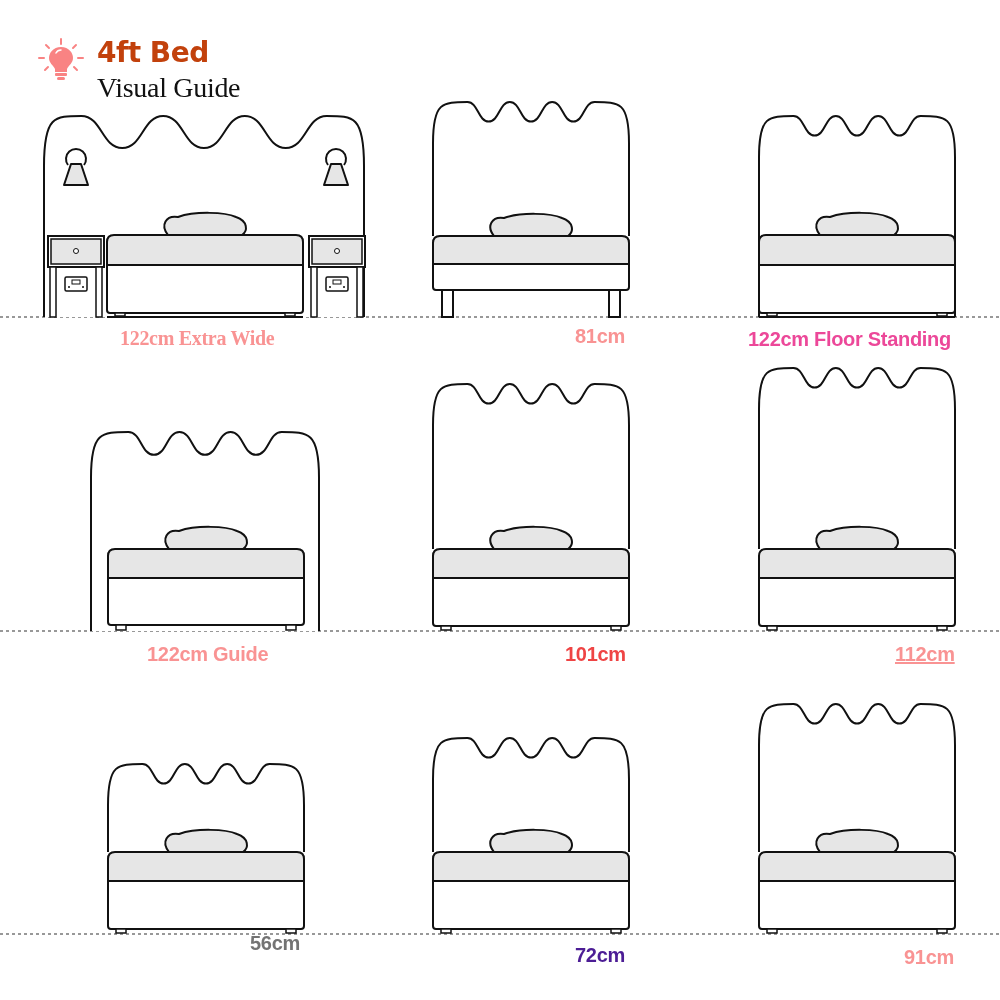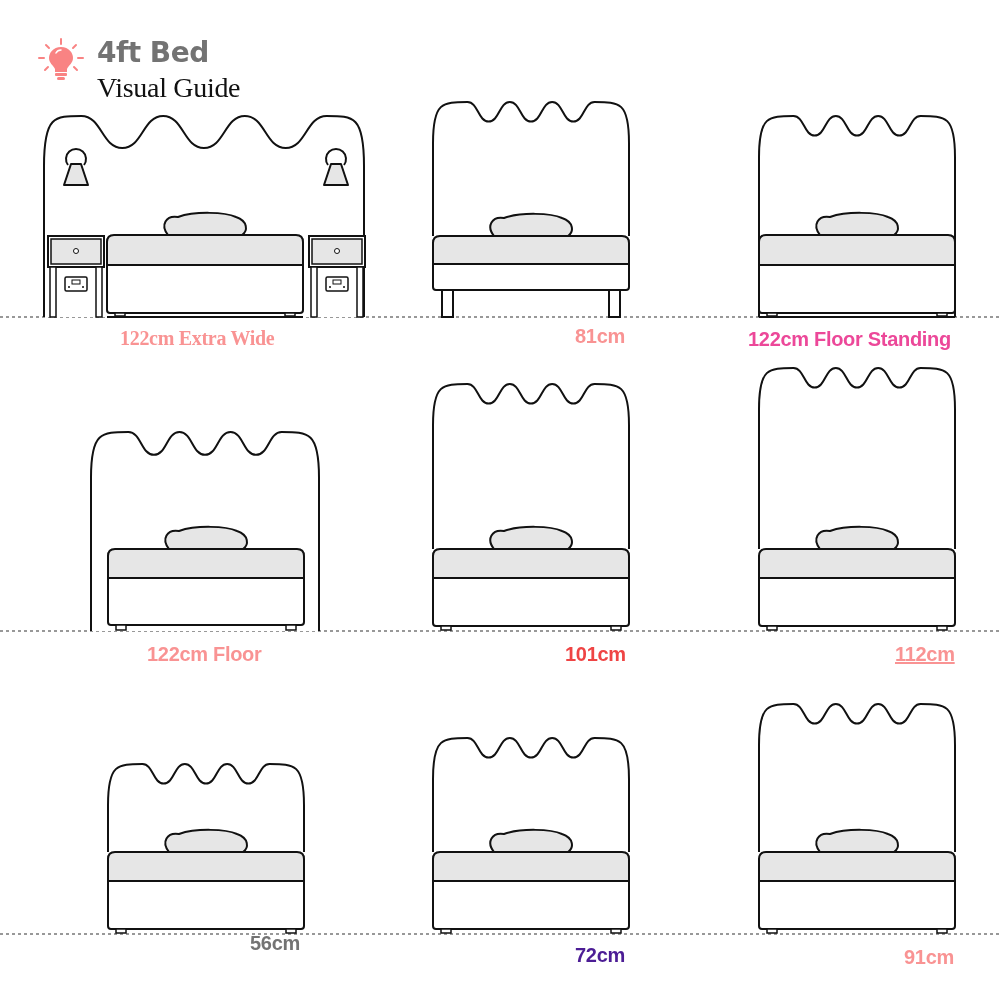--- a/index.html
+++ b/index.html
@@ -1,19 +1,19 @@
 <!DOCTYPE html>
 <html><head>
 <meta charset="utf-8">
 <style>
   html, body { margin:0; padding:0; background:#ffffff; }
   body { width:1000px; height:1000px; position:relative; overflow:hidden; font-family:"DejaVu Sans", sans-serif; }
   .title-wrap { position:absolute; left:36px; top:34px; }
   .bulb { position:absolute; left:0; top:2px; width:50px; height:50px; }
-  .title-main { position:absolute; left:61px; top:2px; font-family:"DejaVu Sans", sans-serif; font-weight:bold; font-size:28px; color:#737373; letter-spacing:-0.5px; white-space:nowrap; }
+  .title-main { position:absolute; left:61px; top:2px; font-family:"DejaVu Sans", sans-serif; font-weight:bold; font-size:28px; color:#c2410c; letter-spacing:-0.5px; white-space:nowrap; }
   .title-sub { position:absolute; left:61px; top:38px; font-family:Liberation Serif, serif; font-size:28px; color:#111; white-space:nowrap; letter-spacing:-0.3px; }
   svg.stage { position:absolute; left:0; top:0; }
   .label { position:absolute; font-family:"Liberation Sans", sans-serif; font-weight:bold; font-size:20px; color:#f99393; white-space:nowrap; letter-spacing:-0.3px; }
 </style>
 </head>
 <body>
 
 <div class="title-wrap">
   <svg class="bulb" viewBox="0 0 50 50">
     <g stroke="#f98383" stroke-width="2" stroke-linecap="round">
@@ -114,18 +114,18 @@
     <path d="M820 852 C812 842 818 832 830 834 C847 828 877 829 888 834 C900 838 900 848 894 852 Z" fill="#e6e6e6" stroke="#111111" stroke-width="2"></path>
     <path d="M759 881 L759 859 Q759 852 766 852 L948 852 Q955 852 955 859 L955 881 Z" fill="#e6e6e6" stroke="#111111" stroke-width="2"></path>
     <path d="M759 881 L759 926 Q759 929 762 929 L952 929 Q955 929 955 926 L955 881 Z" fill="#fff" stroke="#111111" stroke-width="2"></path>
     <rect x="767" y="929" width="10" height="4" fill="#fff" stroke="#111111" stroke-width="1.5"></rect>
     <rect x="937" y="929" width="10" height="4" fill="#fff" stroke="#111111" stroke-width="1.5"></rect>
   </svg>
 
 <div class="label" id="lbl0" style="left: 120px; top: 327px; color: rgb(249, 147, 147); font-family: Liberation Serif, serif;">122cm Extra Wide</div>
 <div class="label" id="lbl1" style="left: 575px; top: 325px; color: rgb(249, 147, 147);">81cm</div>
 <div class="label" id="lbl2" style="left: 748px; top: 328px; color: #ec4899;">122cm Floor Standing</div>
-<div class="label" id="lbl3" style="left: 147px; top: 643px; color: rgb(249, 147, 147);">122cm Floor</div>
+<div class="label" id="lbl3" style="left: 147px; top: 643px; color: rgb(249, 147, 147);">122cm Guide</div>
 <div class="label" id="lbl4" style="left: 565px; top: 643px; color: #ef4444;">101cm</div>
 <div class="label" id="lbl5" style="left: 895px; top: 643px; color: rgb(249, 147, 147); text-decoration: underline;">112cm</div>
 <div class="label" id="lbl6" style="left: 250px; top: 932px; color: #737373;">56cm</div>
 <div class="label" id="lbl7" style="left: 575px; top: 944px; color: #4c1d95;">72cm</div>
 <div class="label" id="lbl8" style="left: 904px; top: 946px; color: rgb(249, 147, 147);">91cm</div>
 
 </body></html>

